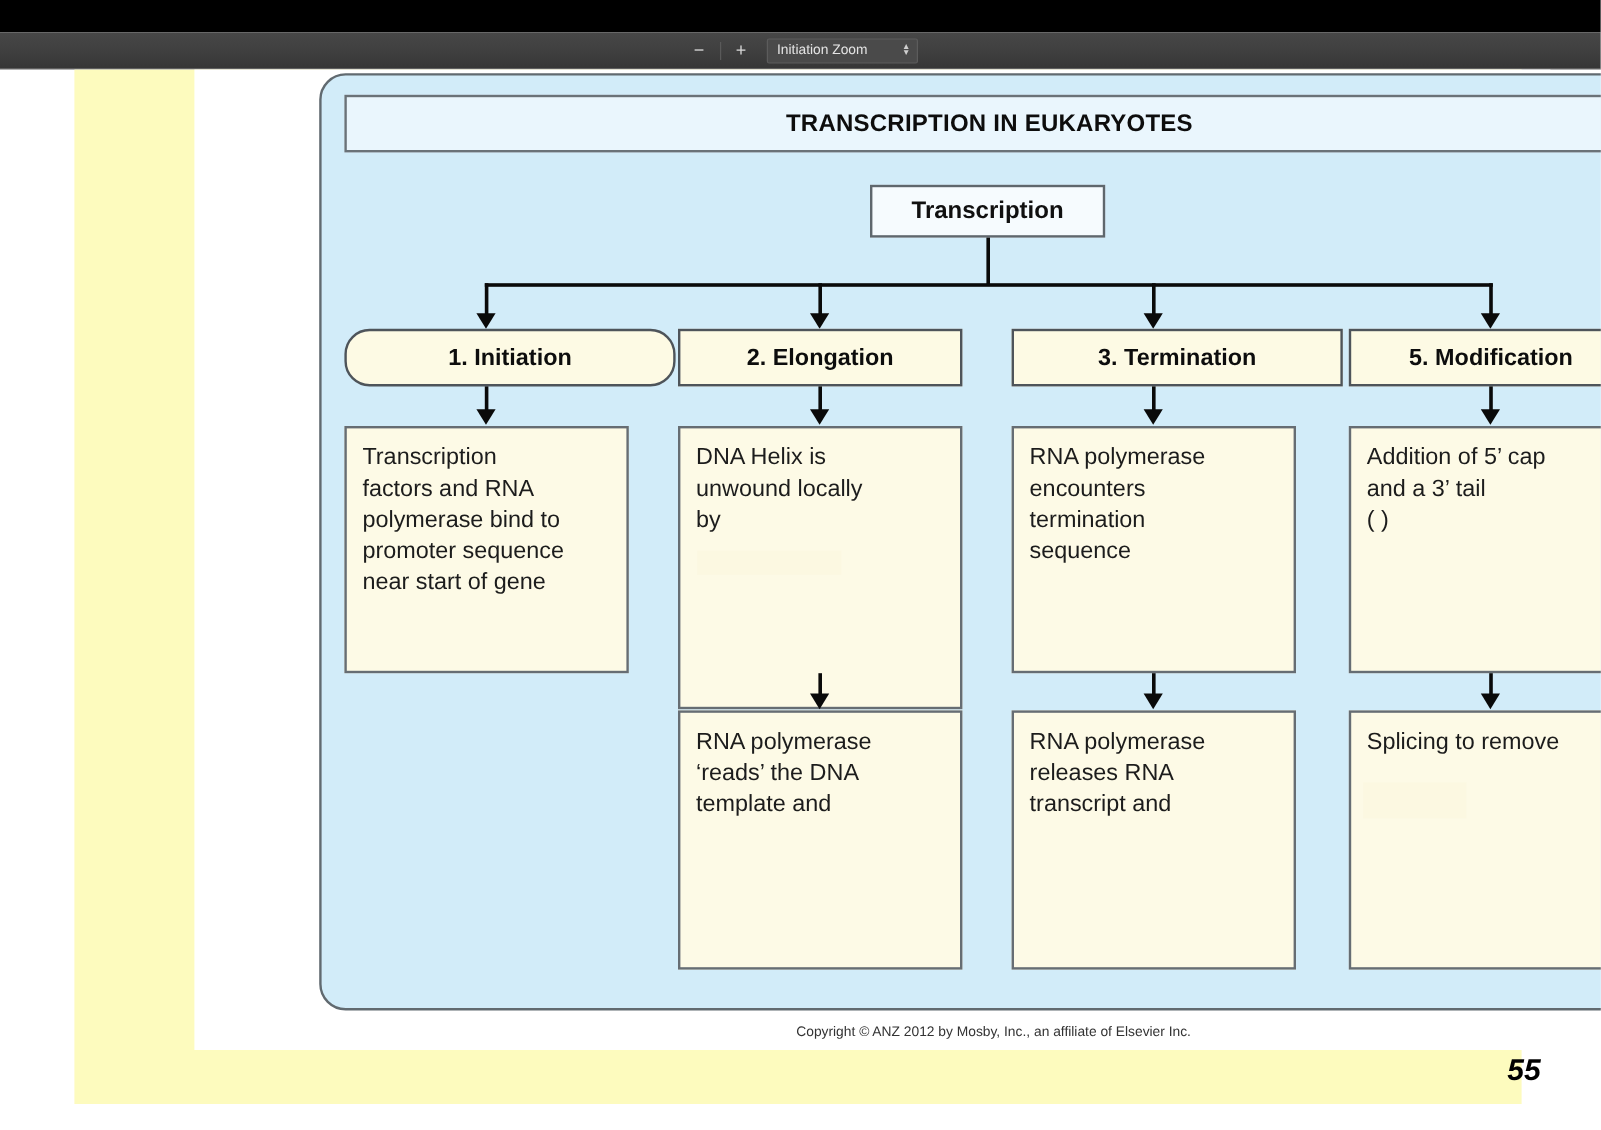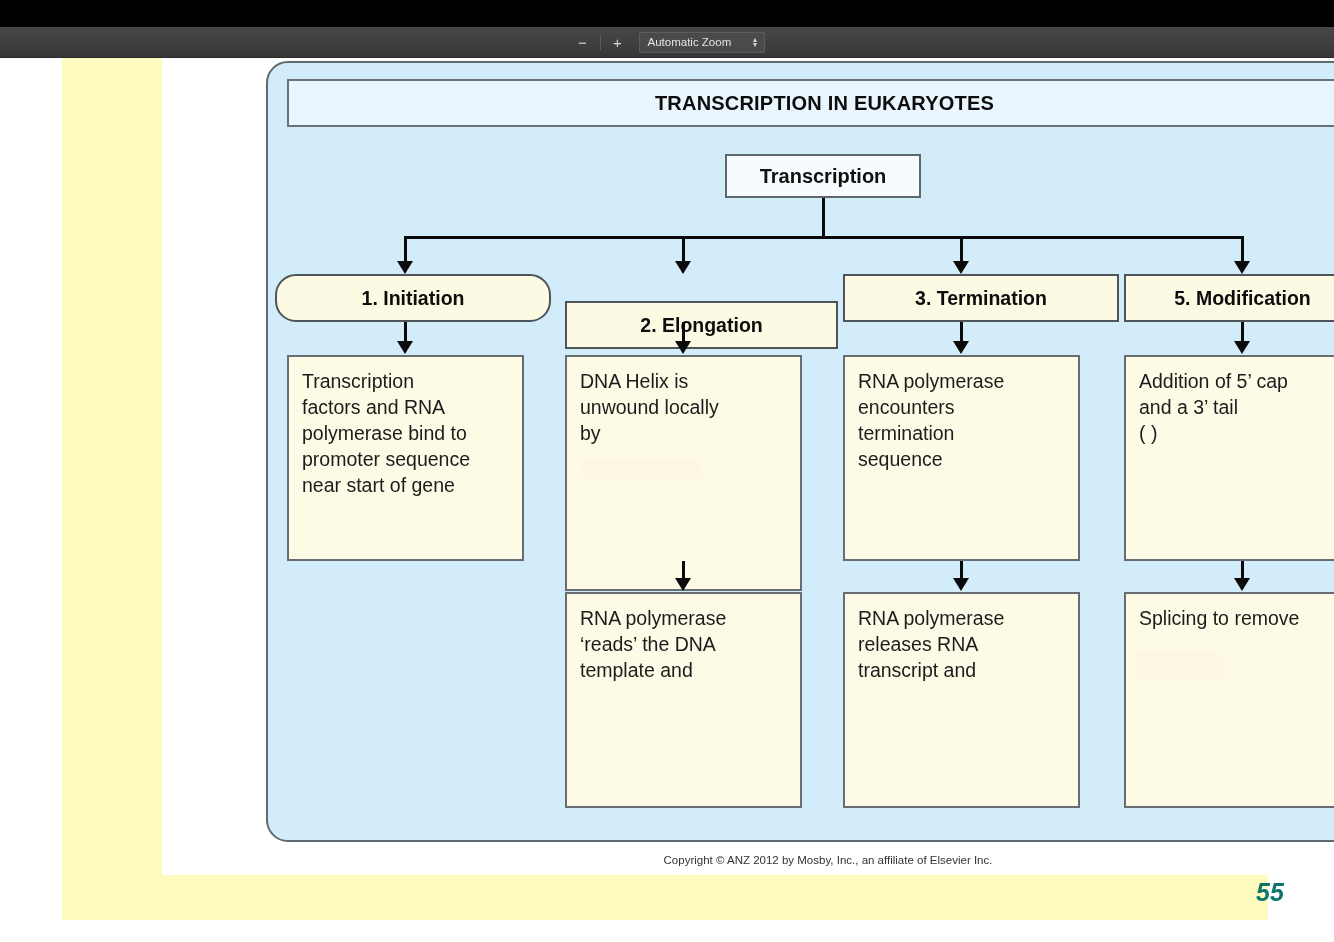--- a/index.html
+++ b/index.html
@@ -121,21 +121,21 @@
 
   
   .page-number {
     position: absolute;
     left: 1194px;
     top: 820px;
     width: 60px;
     font-size: 25px;
     font-weight: bold;
     font-style: italic;
-    color: #0f766e;
+    color: #000000;
     font-family: "Liberation Sans", sans-serif;
     text-align: left;
   }
 
   
   .diagram-panel {
     position: absolute;
     left: 104px;
     top: 3px;
     width: 1124px;
@@ -268,21 +268,21 @@
 <div id="root">
 
   <div class="topbar-black"></div>
 
   <div class="pdf-toolbar">
     <div class="zoom-controls">
       <div class="zoom-btn">−</div>
       <div class="zoom-sep"></div>
       <div class="zoom-btn">+</div>
       <div class="zoom-select">
-        <span>Automatic Zoom</span>
+        <span>Initiation Zoom</span>
         <span class="zoom-select-caret">
           <span>▲</span>
             <span>▼</span>
         </span>
       </div>
     </div>
   </div>
 
   <div class="page-canvas">
 
@@ -305,24 +305,24 @@
           <div class="conn conn-drop" style="left:136px;"></div>
           <div class="conn conn-drop" style="left:414px;"></div>
           <div class="conn conn-drop" style="left:692px;"></div>
           <div class="conn conn-drop" style="left:973px;"></div>
 
           <div class="arrow-down" style="left:129px; top:198px;"></div>
           <div class="arrow-down" style="left:407px; top:198px;"></div>
           <div class="arrow-down" style="left:685px; top:198px;"></div>
           <div class="arrow-down" style="left:966px; top:198px;"></div>
 
-          <div class="node-stage" style="left:7px;  top:211px; width:276px;border-radius:21px;">
+          <div class="node-stage" style="left:19px;  top:211px; width:276px;border-radius:21px;">
             <span>1. Initiation</span>
           </div>
-          <div class="node-stage" style="left:297px; top:211px; width:273px;margin-top:27px;">
+          <div class="node-stage" style="left:297px; top:211px; width:237px;">
             <span>2. Elongation</span>
           </div>
           <div class="node-stage" style="left:575px; top:211px; width:276px;">
             <span>3. Termination</span>
           </div>
           <div class="node-stage" style="left:856px; top:211px; width:237px;">
             <span>5. Modification</span>
           </div>
 
           <div class="conn" style="left:136px; top:259px; width:3px; height:22px;"></div>

